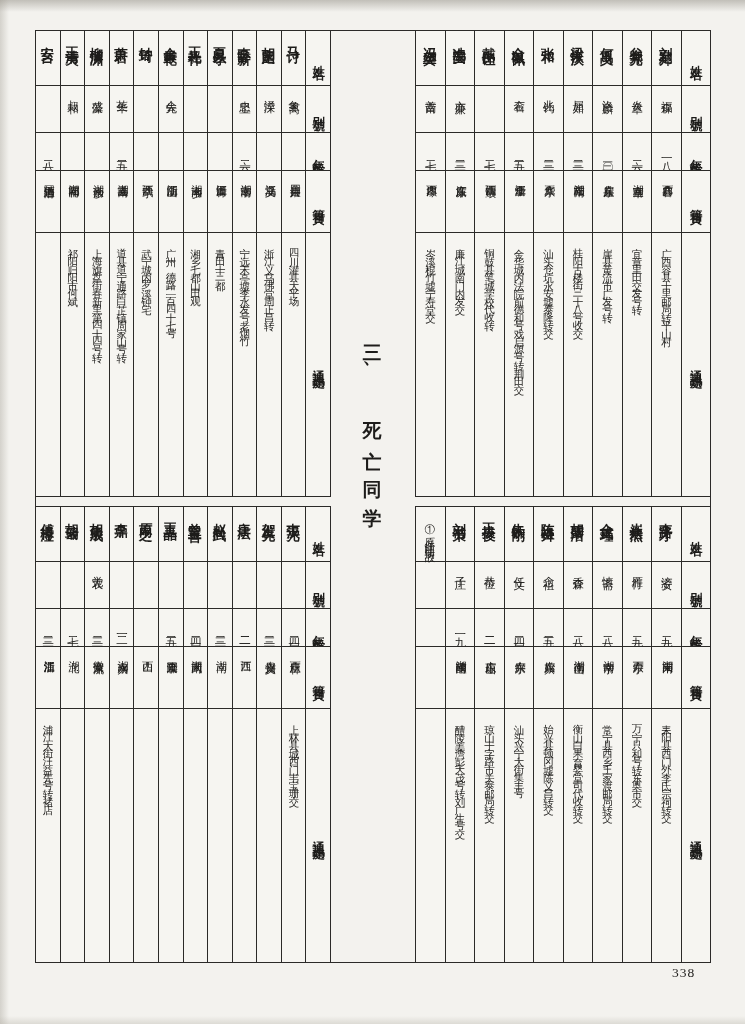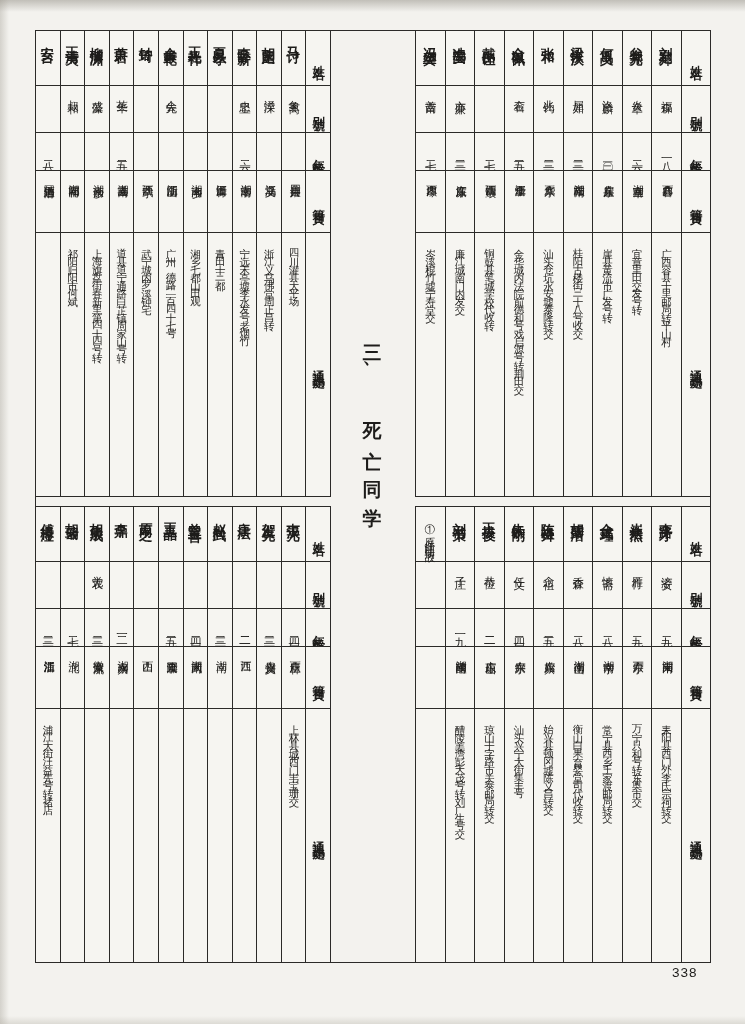--- a/index.html
+++ b/index.html
@@ -68,21 +68,21 @@
   .gutter { position: absolute; left: 331px; top: 30px; width: 84px; height: 933px; }
   .section-title {
     position: absolute; top: 300px; left: 50%; transform: translateX(-50%);
     writing-mode: vertical-rl; text-orientation: upright;
     font-size: 19px; font-weight: bold; letter-spacing: 29px;
     white-space: nowrap;
   }
   .page-number {
     position: absolute; left: 672px; top: 965px;
     font-size: 13.5px; letter-spacing: 1px;
-    font-family: Liberation Sans, sans-serif;
+    font-family: Liberation Serif, serif;
   }
 </style>
 </head>
 <body>
 
 <div class="scan-edge-top"></div>
 <div class="scan-edge-left"></div>
 <div class="scan-edge-bottom"></div>
 
 <div class="frame"></div>

